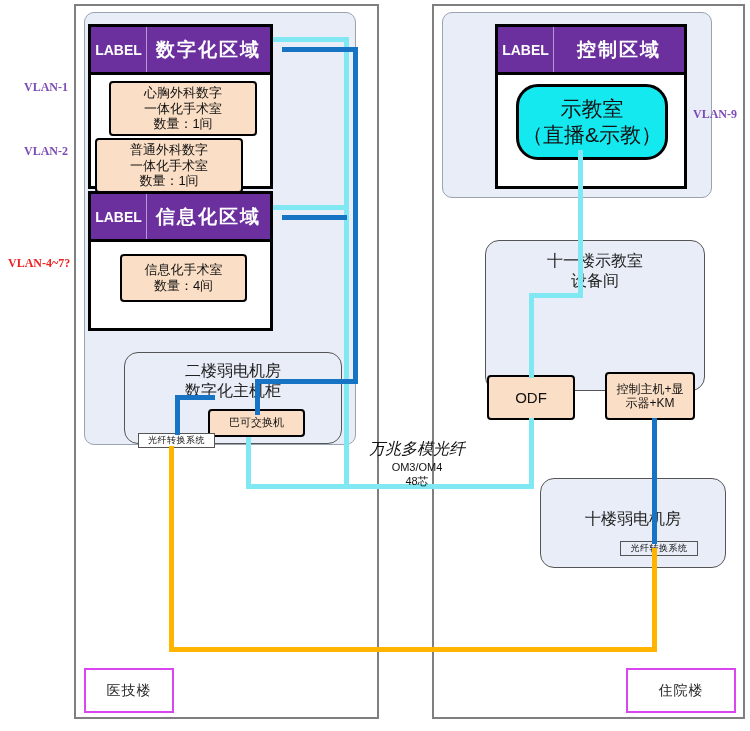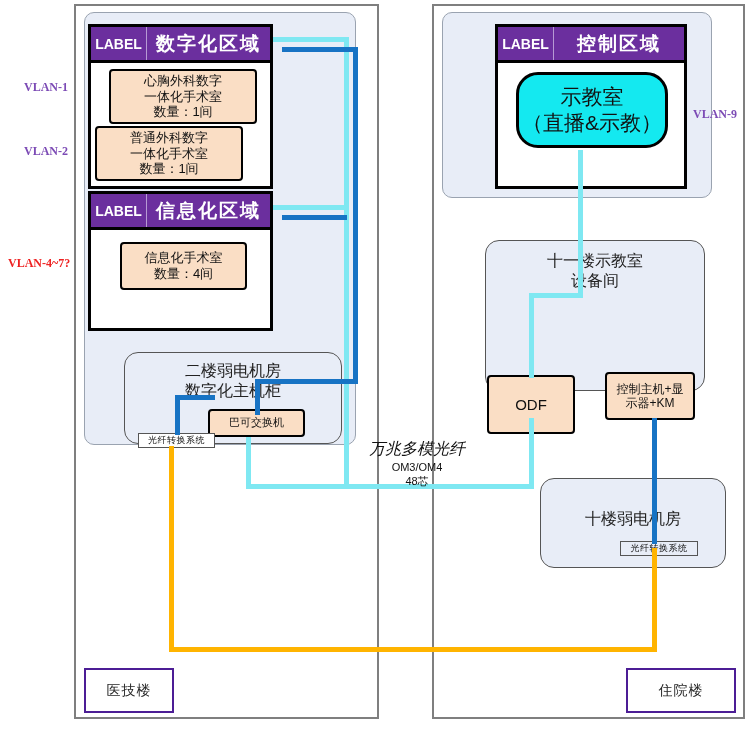--- a/index.html
+++ b/index.html
@@ -19,21 +19,21 @@
   }
   
   .building-frame {
     position: absolute;
     border: 2px solid #7f7f7f;
     background: #ffffff;
     box-sizing: border-box;
   }
   .building-tag {
     position: absolute;
-    border: 2px solid #4c1d95;
+    border: 2px solid #d946ef;
     background: #ffffff;
     box-sizing: border-box;
     display: flex;
     align-items: center;
     justify-content: center;
     font-size: 14px;
     color: #262626;
     letter-spacing: 1px;
   }
   
@@ -49,21 +49,21 @@
     position: absolute;
     border: 3px solid #000000;
     background: #ffffff;
     box-sizing: border-box;
   }
   .label-head {
     display: flex;
     background: #6b2f9e;
     border-bottom: 3px solid #000000;
     box-sizing: border-box;
-    height: 36px;
+    height: 48px;
   }
   .label-head .lh-left {
     width: 56px;
     display: flex;
     align-items: center;
     justify-content: center;
     color: #ffffff;
     font-size: 14px;
     font-weight: bold;
     border-right: 1px solid #b79ad4;
@@ -228,21 +228,21 @@
     <span class="ln">巴可交换机</span>
   </div>
   <div class="sys-tag white" style="left:138px; top:433px; width:77px; height:15px;">光纤转换系统</div>
 
   <div class="room" style="left:485px; top:240px; width:220px; height:151px;">
     <div class="room-title" style="top:10px;">
       <span class="ln">十一楼示教室</span><br>
       <span class="ln">设备间</span>
     </div>
   </div>
-  <div class="node" style="left:487px; top:375px; width:88px; height:59px; font-size:15px;">
+  <div class="node" style="left:487px; top:375px; width:88px; height:45px; font-size:15px;">
     <span class="ln">ODF</span>
   </div>
   <div class="node" style="left:605px; top:372px; width:90px; height:48px; font-size:12px;">
     <span class="ln">控制主机+显</span>
     <span class="ln">示器+KM</span>
   </div>
 
   <div class="room" style="left:540px; top:478px; width:186px; height:90px;">
     <div class="room-title" style="top:30px;">
       <span class="ln">十楼弱电机房</span>

